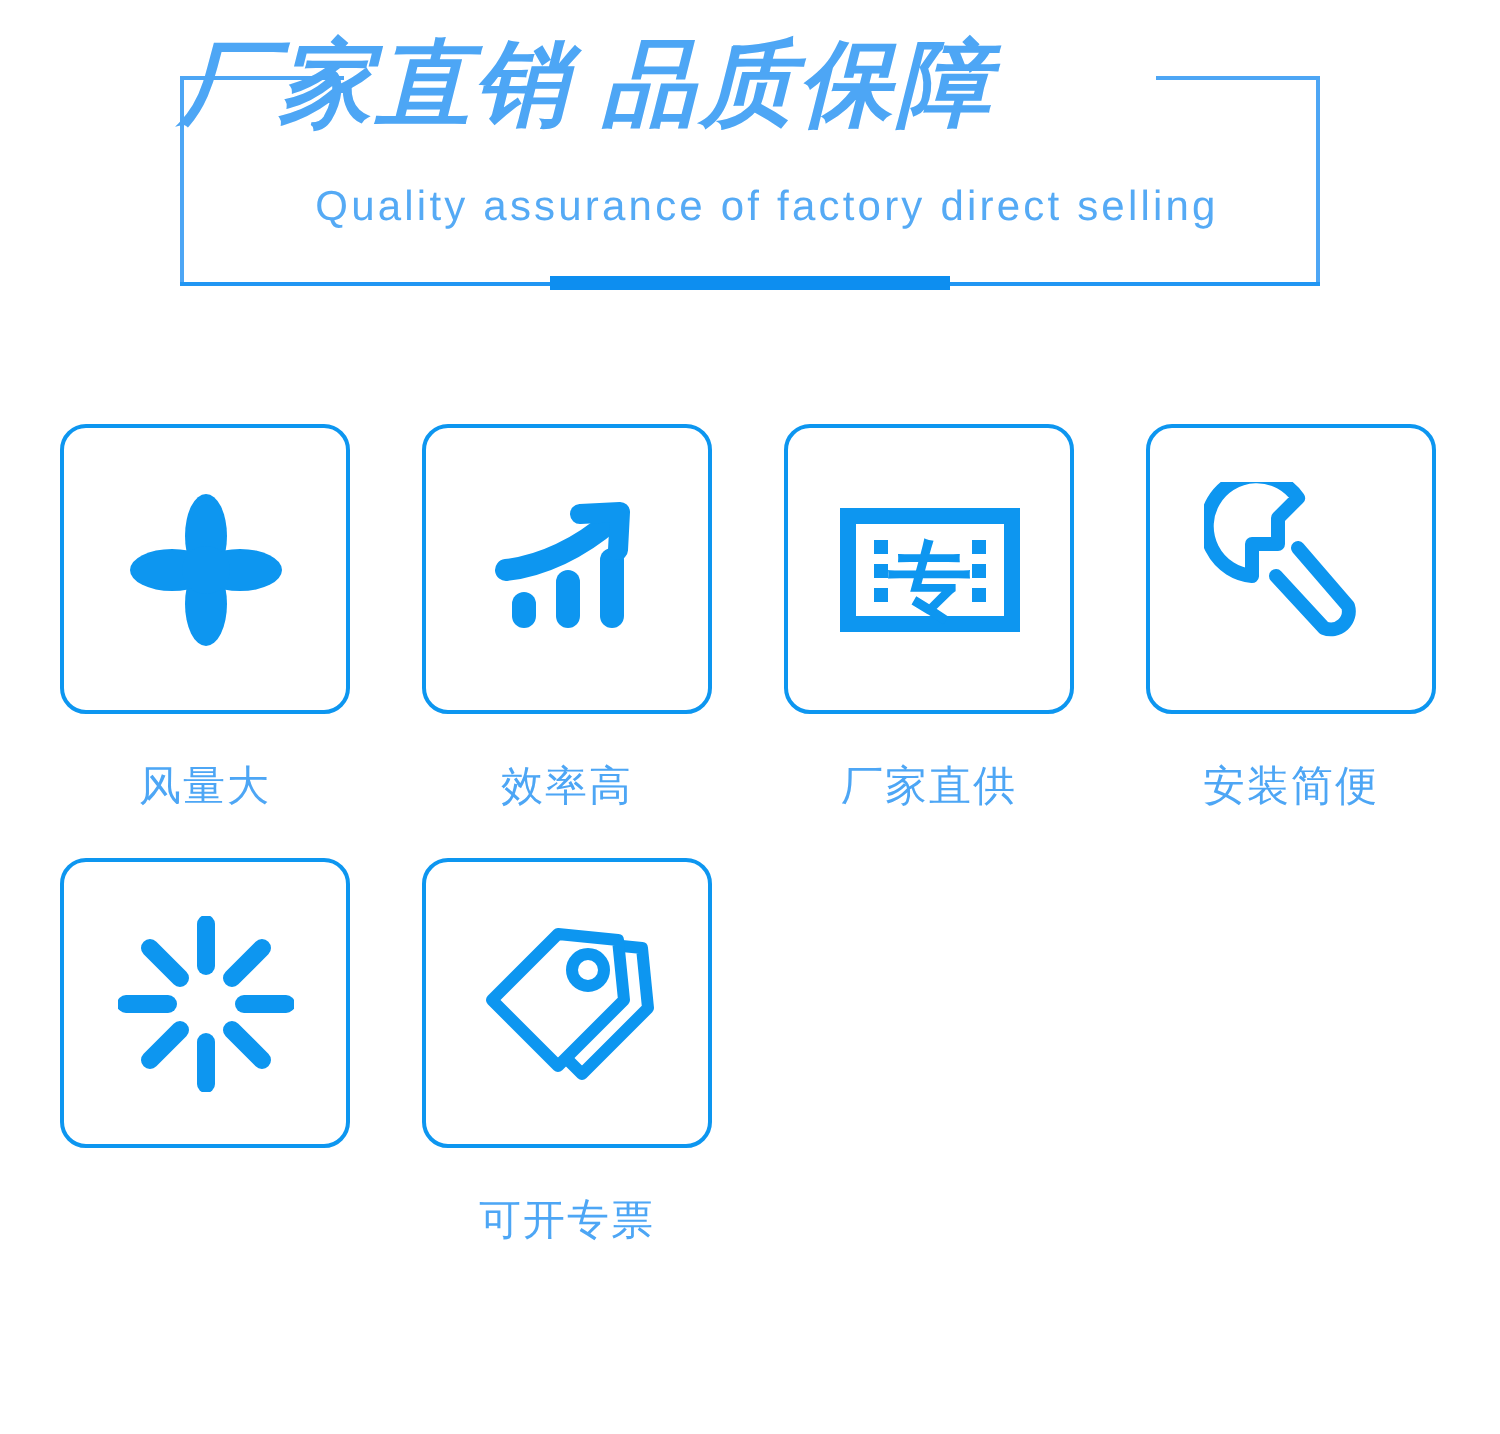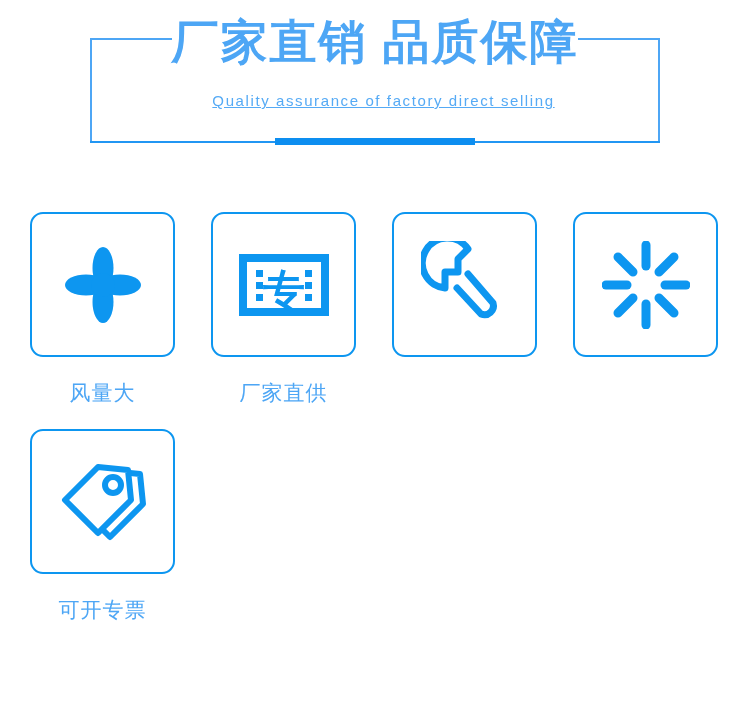--- a/index.html
+++ b/index.html
@@ -72,39 +72,38 @@
     width: 200px;
     height: 7px;
     background: #0d8ef0;
   }
 
   .banner-title {
     position: absolute;
     left: 0;
     right: 0;
     top: -22px;
-    text-align: center;
     font-size: 47px;
     font-weight: bold;
     color: #4da6f5;
     letter-spacing: 2px;
     line-height: 1.1;
     white-space: nowrap;
+    font-style: italic;
   }
   .banner-subtitle {
     position: absolute;
     left: 17px;
     right: 0;
     top: 54px;
     text-align: center;
-    font-size: 15px;
+    font-size: 21px;
     color: #55aaf5;
     letter-spacing: 1.6px;
     white-space: nowrap;
-    text-decoration: underline;
   }
 
   
   .grid {
     position: absolute;
     left: 30px;
     top: 212px;
     width: 690px;
     display: grid;
     grid-template-columns: repeat(4, 145px);
@@ -164,20 +163,36 @@
             <ellipse cx="27" cy="44" rx="21" ry="10.5"></ellipse>
             <ellipse cx="61" cy="44" rx="21" ry="10.5"></ellipse>
             <circle cx="44" cy="44" r="12"></circle>
           </g>
         </svg>
       </span>
     </div>
     <div class="cell-label">风量大</div>
   </div>
 
+  <div class="cell">
+    <div class="card">
+      <span>
+        <svg width="88" height="88" viewBox="0 0 88 88">
+          <g fill="#0d96f0">
+            <rect x="16" y="55" width="12" height="18" rx="6"></rect>
+            <rect x="38" y="44" width="12" height="29" rx="6"></rect>
+            <rect x="60" y="33" width="12" height="40" rx="6"></rect>
+          </g>
+          <path d="M13 44 C31 42 50 33 66 19" stroke="#0d96f0" stroke-width="11" fill="none" stroke-linecap="round"></path>
+          <path d="M50 16 L70 15 L69 34" stroke="#0d96f0" stroke-width="10" fill="none" stroke-linecap="round" stroke-linejoin="round"></path>
+        </svg>
+      </span>
+    </div>
+    <div class="cell-label">效率高</div>
+  </div>
 
 
 
   <div class="cell">
     <div class="card">
       <span>
         <svg width="92" height="92" viewBox="0 0 92 92">
           <rect x="5" y="19" width="82" height="54" stroke="#0d96f0" stroke-width="8" fill="none"></rect>
           <g fill="#0d96f0">
             <rect x="18" y="31" width="7" height="7"></rect>
@@ -196,20 +211,21 @@
 
   <div class="cell">
     <div class="card">
       <span>
         <svg width="88" height="88" viewBox="0 0 88 88">
           <path d="M47 8 A25 25 0 1 0 24 47 L24 31 L37 31 L37 18 Z" stroke="#0d96f0" stroke-width="7" fill="none" stroke-linejoin="round" stroke-linecap="round"></path>
           <path d="M47 33 L72 62 A9 9 0 0 1 60 73 L36 47" stroke="#0d96f0" stroke-width="7" fill="none" stroke-linejoin="round" stroke-linecap="round"></path>
         </svg>
       </span>
     </div>
+    <div class="cell-label">安装简便</div>
   </div>
 
   <div class="cell">
     <div class="card">
       <span>
         <svg width="88" height="88" viewBox="0 0 88 88">
           <g stroke="#0d96f0" stroke-width="9" stroke-linecap="round">
             <line x1="44" y1="4" x2="44" y2="25"></line>
             <line x1="44" y1="63" x2="44" y2="84"></line>
             <line x1="4" y1="44" x2="25" y2="44"></line>

